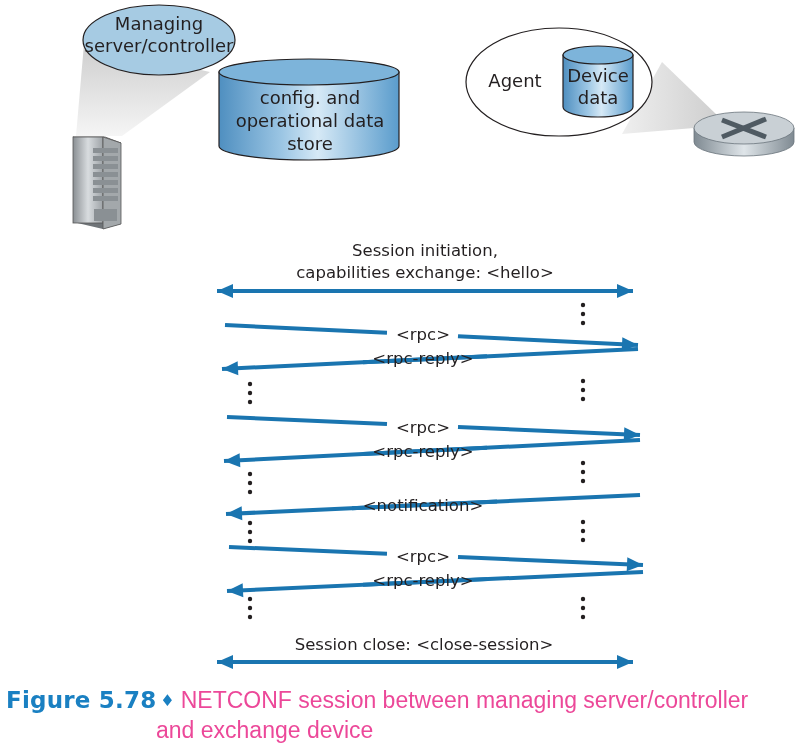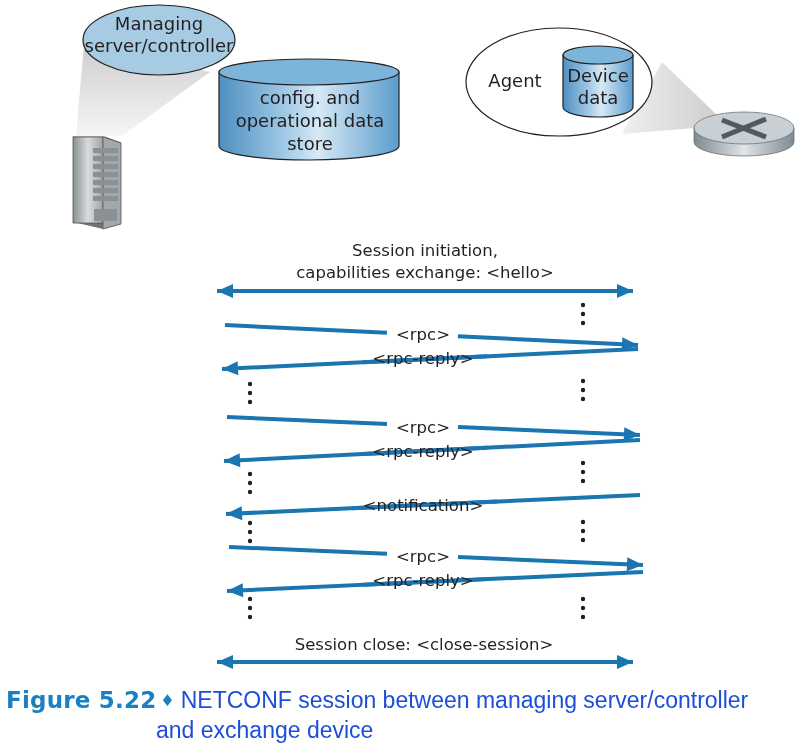--- a/index.html
+++ b/index.html
@@ -5,21 +5,21 @@
   html, body { margin: 0; padding: 0; background: #ffffff; }
   body { width: 810px; height: 753px; position: relative; overflow: hidden;
          font-family: "DejaVu Sans", sans-serif; }
   #diagram { position: absolute; left: 0; top: 0; width: 810px; height: 680px; }
   .lbl { font-family: "DejaVu Sans", sans-serif; fill: #231f20; }
   #caption { position: absolute; left: 6px; top: 687px; width: 804px; }
   .cap-row { position: relative; height: 30px; white-space: nowrap; }
   .fig-num { font-family: "DejaVu Sans", sans-serif; font-weight: bold; color: #1a80c2;
              font-size: 23px; letter-spacing: 0.2px; }
   .diamond { color: #1a80c2; font-size: 16px; margin: 0 6px 0 4px; position: relative; top: -2px; }
-  .cap-text { font-family: "Liberation Sans", sans-serif; font-size: 23px; color: #1d4ed8; }
+  .cap-text { font-family: "Liberation Sans", sans-serif; font-size: 23px; color: #ec4899; }
   .cap-line2 { position: absolute; left: 150px; top: 0; }
 </style>
 </head>
 <body>
 
 <svg id="diagram" width="810" height="680" viewBox="0 0 810 680" xmlns="http://www.w3.org/2000/svg">
   <defs>
     <linearGradient id="cylGrad" x1="0" x2="1" y1="0" y2="0">
       <stop offset="0" stop-color="#4f8fc0"></stop>
       <stop offset="0.35" stop-color="#9cc6e4"></stop>
@@ -170,18 +170,18 @@
   <text class="lbl" text-anchor="middle" x="423" y="511" font-size="16.5">&lt;notification&gt;</text>
 
   <text class="lbl" text-anchor="middle" x="423" y="562" font-size="16.5">&lt;rpc&gt;</text>
   <text class="lbl" text-anchor="middle" x="423" y="586" font-size="16.5">&lt;rpc-reply&gt;</text>
 
   <text class="lbl" text-anchor="middle" x="424" y="650" font-size="16.5">Session close:  &lt;close-session&gt;</text>
 </svg>
 
 <div id="caption">
   <div class="cap-row">
-    <span class="fig-num">Figure 5.22</span><span class="diamond">♦</span><span class="cap-text">NETCONF session between managing server/controller</span>
+    <span class="fig-num">Figure 5.78</span><span class="diamond">♦</span><span class="cap-text">NETCONF session between managing server/controller</span>
   </div>
   <div class="cap-row">
     <span class="cap-text cap-line2">and exchange device</span>
   </div>
 </div>
 
 </body></html>

